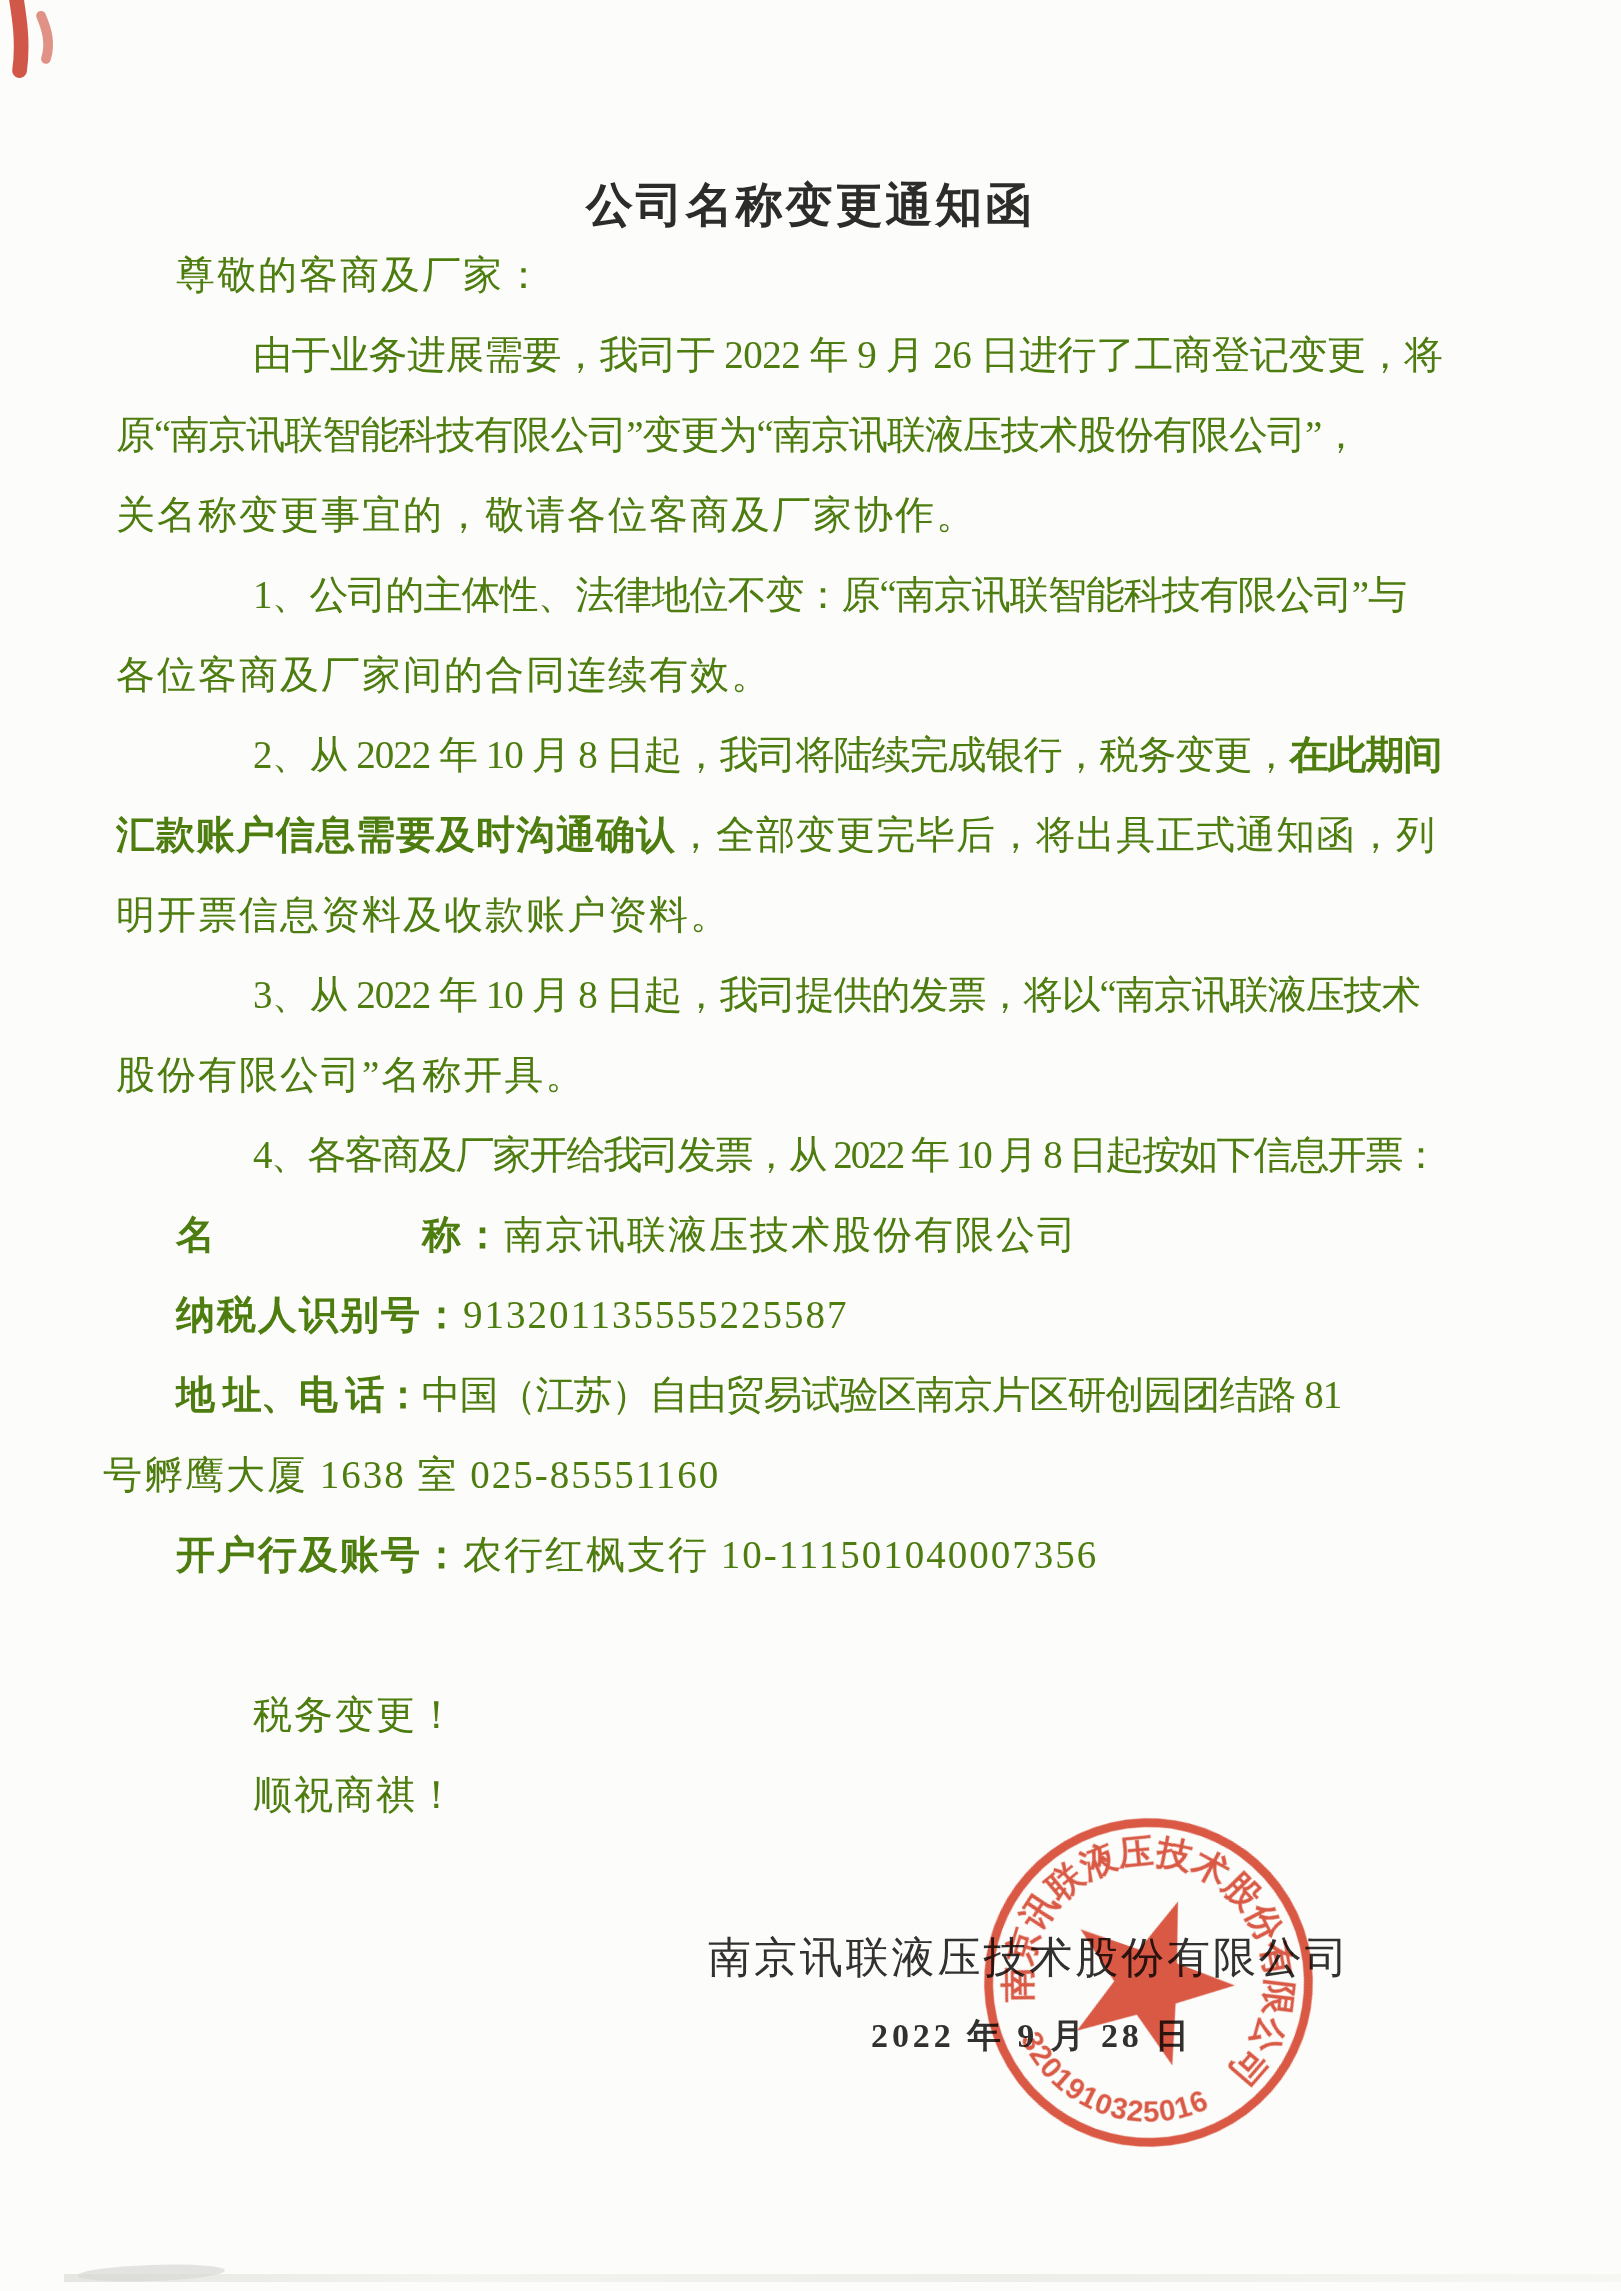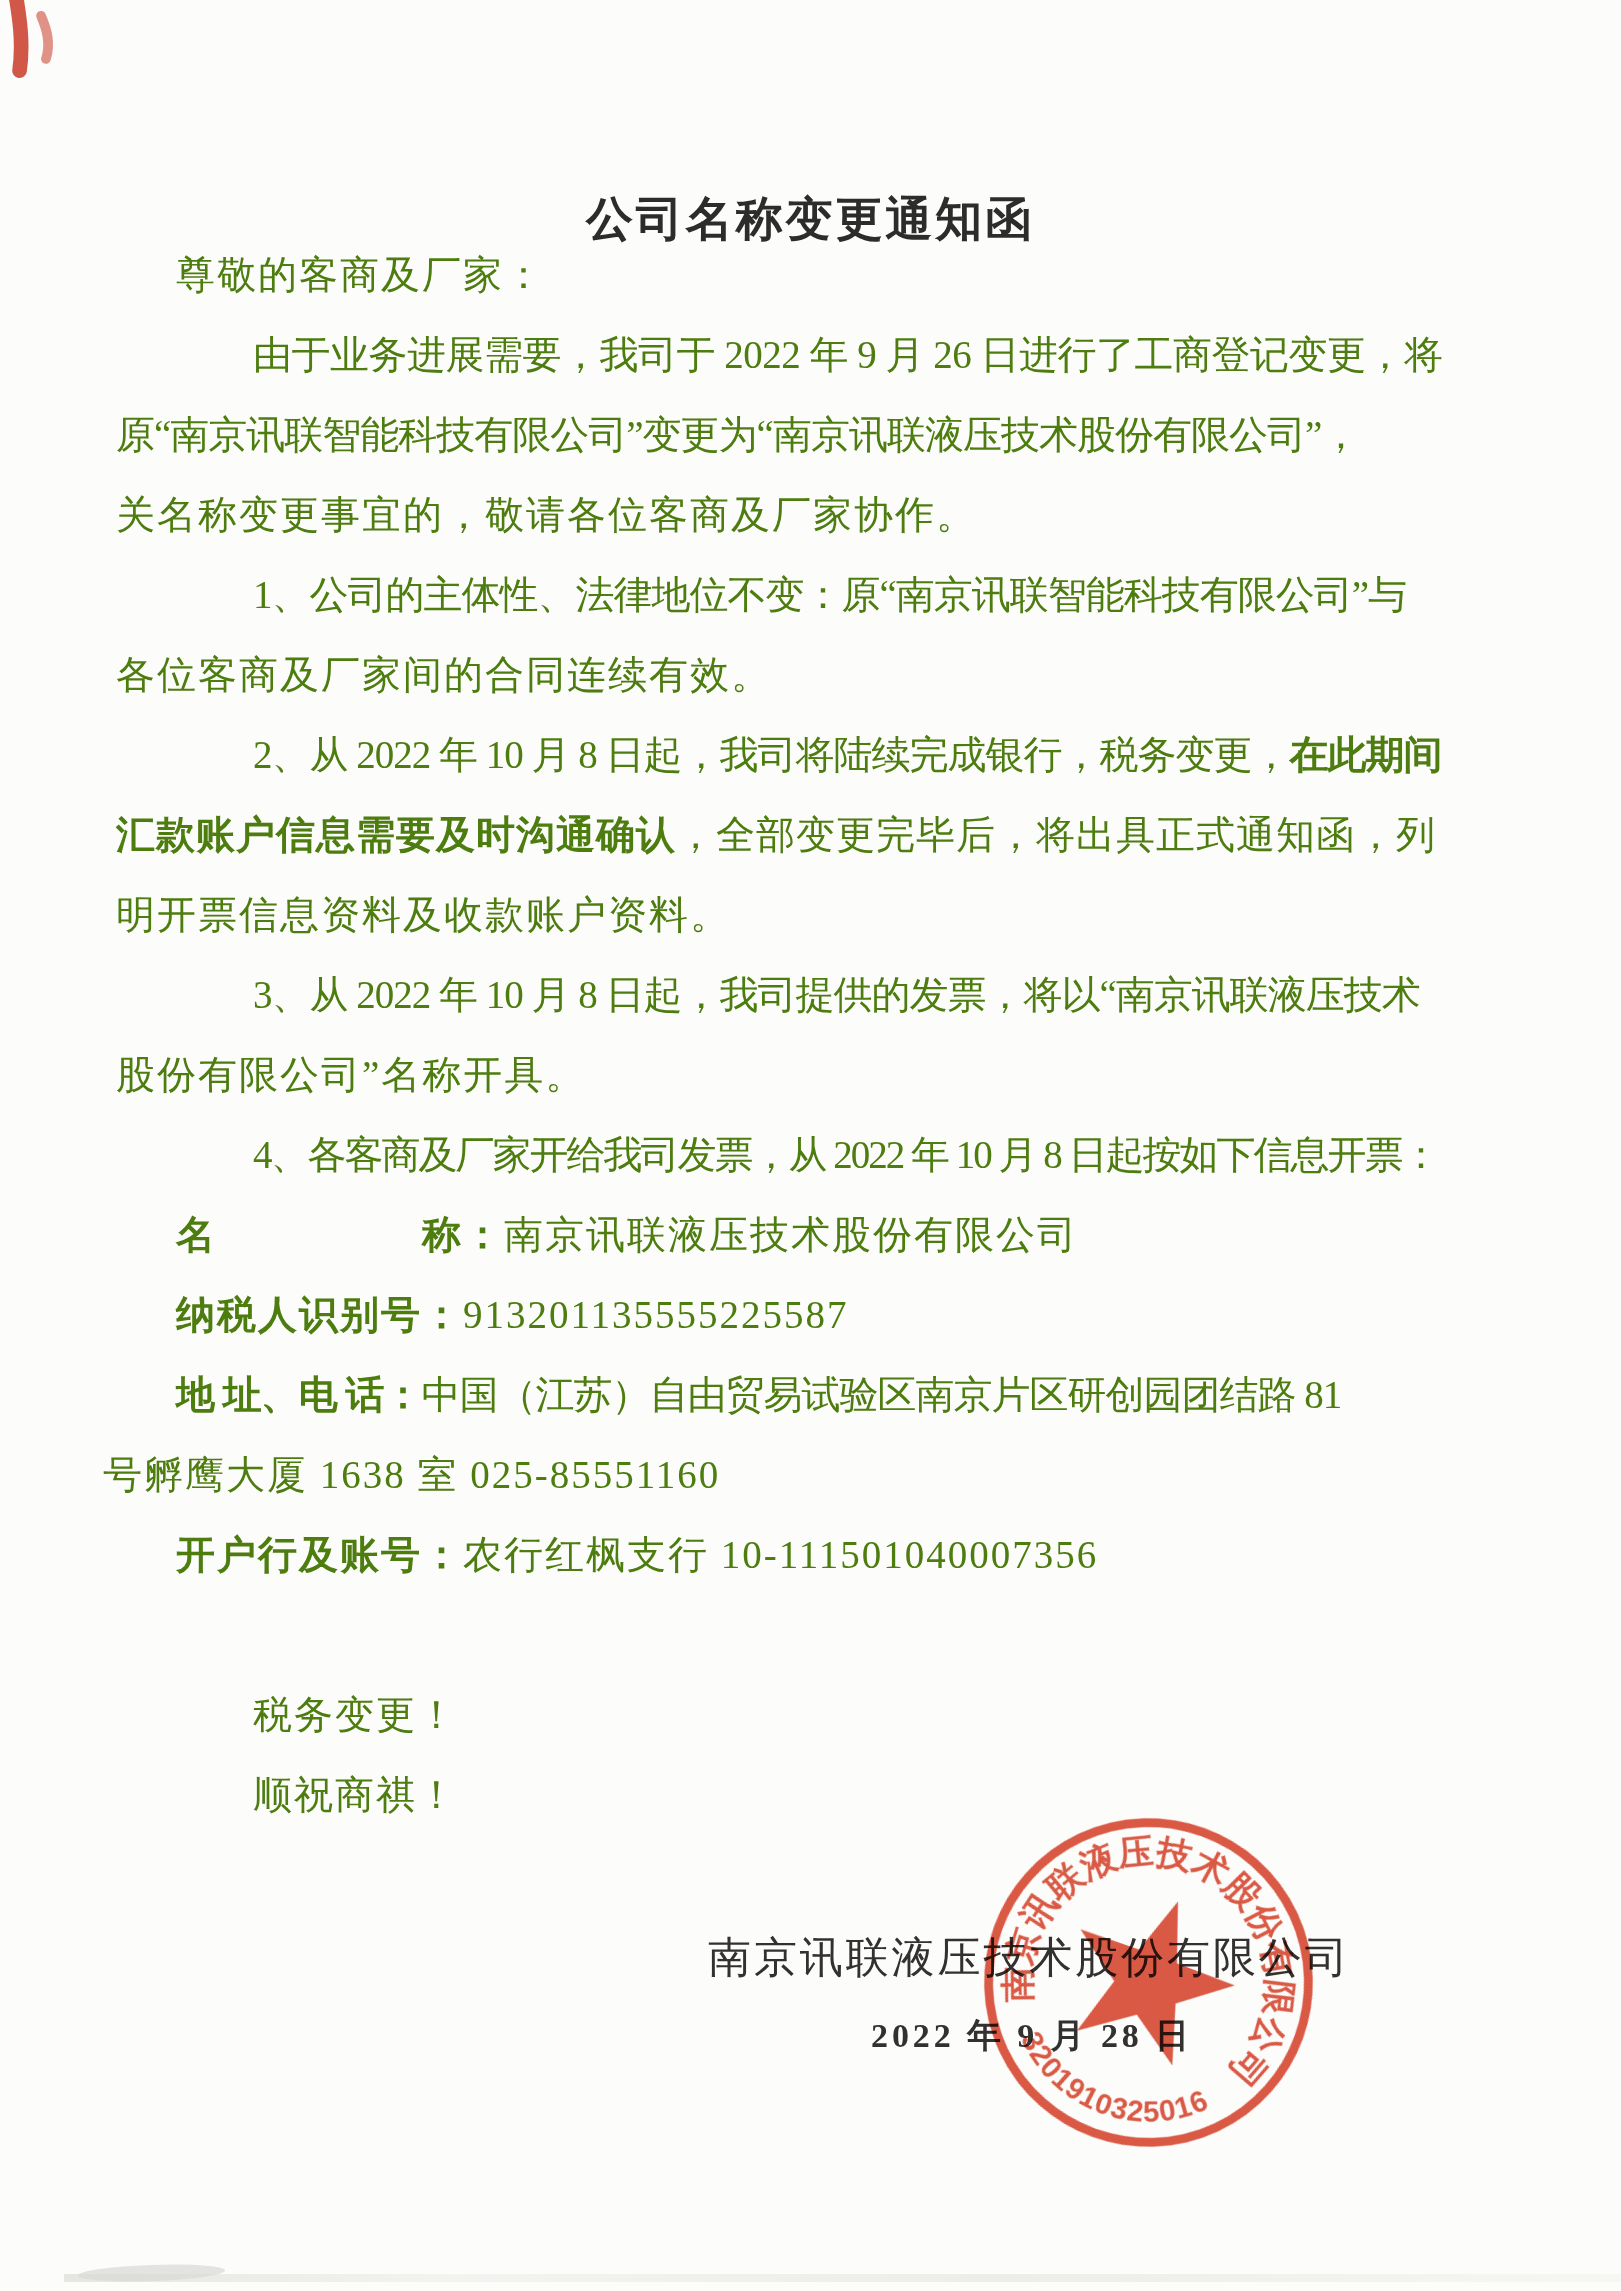--- a/index.html
+++ b/index.html
@@ -1,19 +1,19 @@
 <!DOCTYPE html>
 <html><head>
 <meta charset="utf-8">
 <style>
   html,body{margin:0;padding:0;width:1621px;height:2292px;overflow:hidden;}
   body{background:#fcfcfa;font-family:"Liberation Serif","DejaVu Serif",serif;}
   .page{position:absolute;left:0;top:0;width:1621px;height:2292px;background:#fcfcfa;}
 
-  .title{position:absolute;top:188px;left:0;width:1621px;text-align:center;
+  .title{position:absolute;top:174px;left:0;width:1621px;text-align:center;
          font-size:47px;font-weight:700;letter-spacing:2.9px;color:#2c2c2a;}
 
   #doc-body{position:absolute;top:235px;left:0;width:1621px;}
   .line{height:80px;line-height:80px;font-size:39px;letter-spacing:2px;
         color:#4d7c0f;white-space:nowrap;overflow:visible;}
   .g  {margin-left:176px;margin-right:171px;}   
   .m  {margin-left:116px;margin-right:171px;}   
   .i  {margin-left:253px;margin-right:171px;}   
   .o  {margin-left:103px;margin-right:171px;}   
   .lbl{margin-left:176px;margin-right:171px;}   

